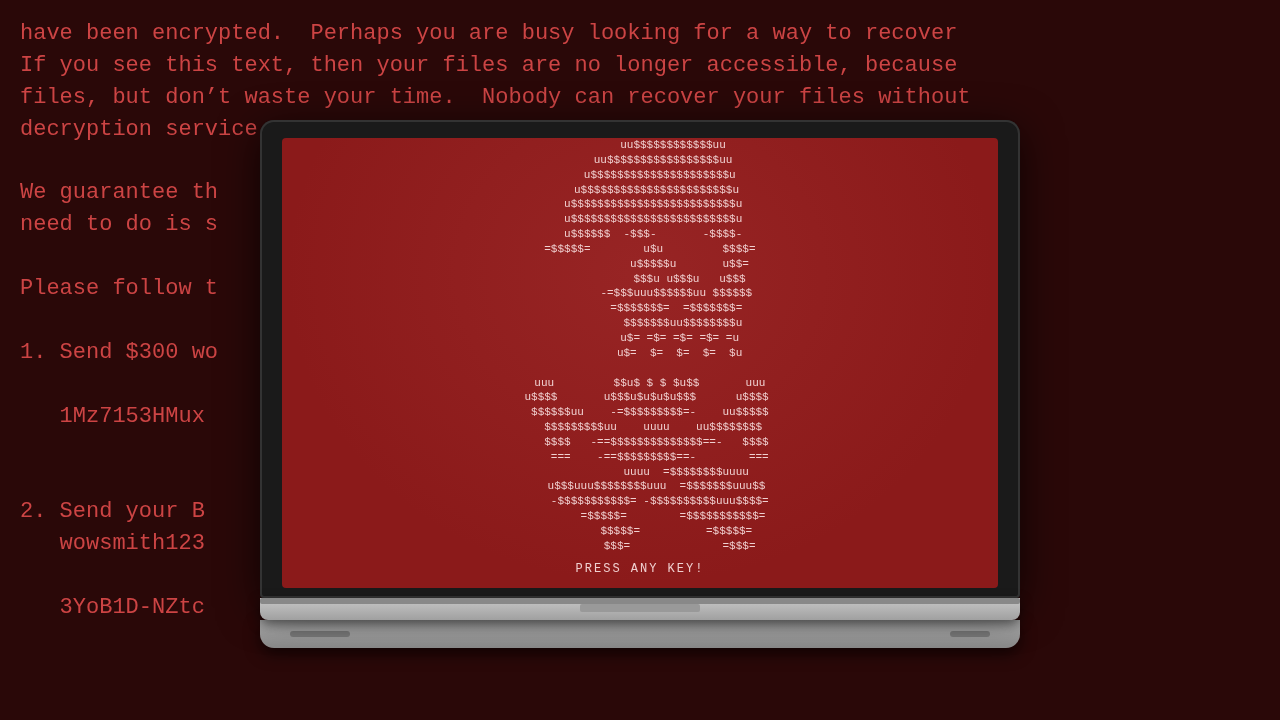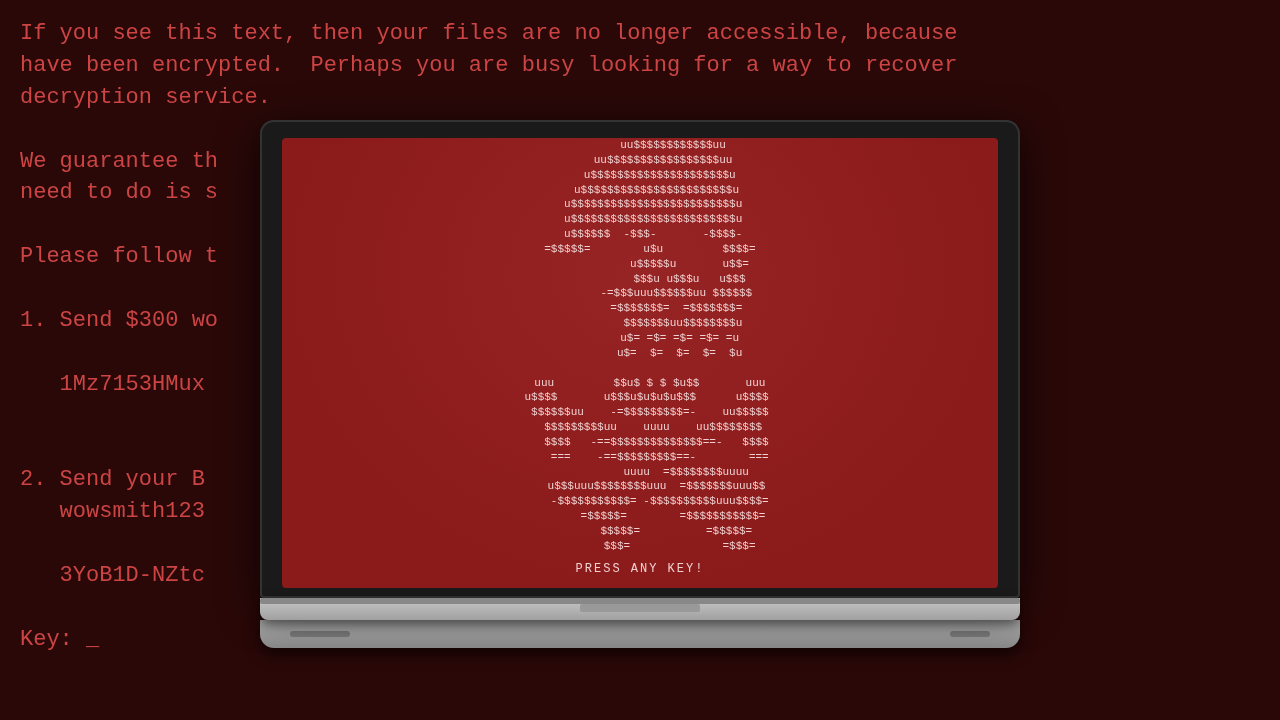--- a/index.html
+++ b/index.html
@@ -160,40 +160,40 @@
       color: #f0d0d0;
       font-family: 'Courier New', Courier, monospace;
       font-size: 12px;
       letter-spacing: 2px;
     }
   </style>
 </head>
 <body>
 
 <div id="bg-text">
-<span class="line">If you see this text, then your files are no longer accessible, because</span>
-    <span class="line">have been encrypted.  Perhaps you are busy looking for a way to recover</span>
+<span class="line">have been encrypted.  Perhaps you are busy looking for a way to recover</span>
+    <span class="line">If you see this text, then your files are no longer accessible, because</span>
+    <span class="line">files, but don’t waste your time.  Nobody can recover your files without</span>
     <span class="line">decryption service.</span>
     <span class="blank"></span>
     <span class="line">We guarantee th                                             nd easily.  All</span>
     <span class="line">need to do is s                                             ion key.</span>
     <span class="blank"></span>
     <span class="line">Please follow t</span>
     <span class="blank"></span>
     <span class="line">1. Send $300 wo</span>
     <span class="blank"></span>
     <span class="line">   1Mz7153HMux</span>
     <span class="blank"></span>
     <span class="blank"></span>
     <span class="line">2. Send your B                                              key to e-mail</span>
     <span class="line">   wowsmith123                                              key:</span>
     <span class="blank"></span>
     <span class="line">   3YoB1D-NZtc                                             2-jGwMyX-tYE6Ys</span>
     <span class="blank"></span>
-    <span class="line">Key: _</span>
   </div>
 
 <div id="laptop-wrapper">
   <div id="laptop-screen-outer">
     <div id="laptop-screen-inner">
       <div id="skull-container">
         <pre id="skull-art">          uu$$$$$$$$$$$$uu
        uu$$$$$$$$$$$$$$$$$uu
       u$$$$$$$$$$$$$$$$$$$$$u
      u$$$$$$$$$$$$$$$$$$$$$$$u

